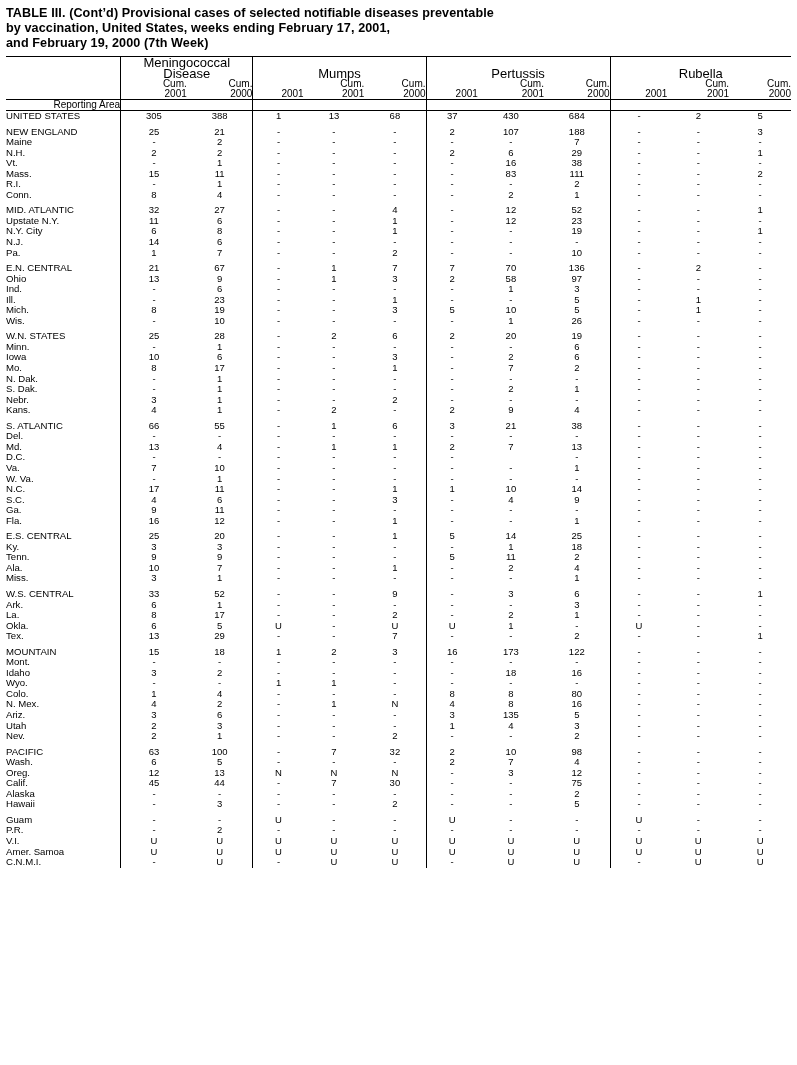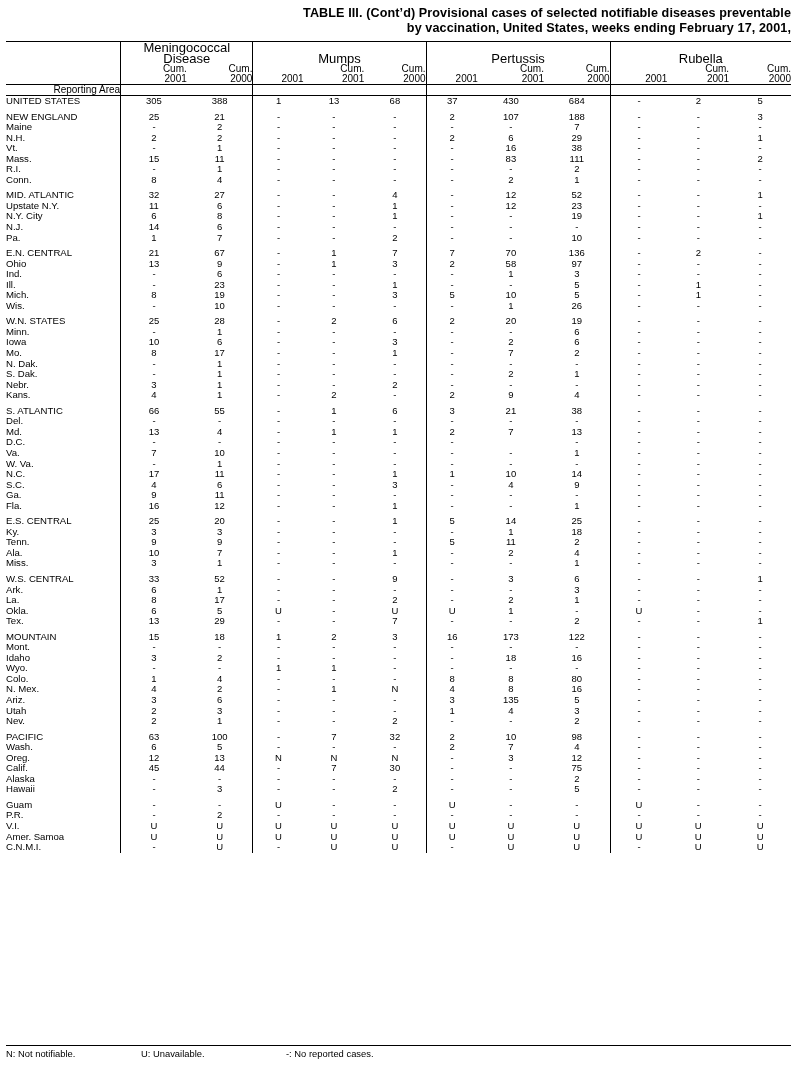--- a/index.html
+++ b/index.html
@@ -16,21 +16,21 @@
   }
   .page {
     position: relative;
     width: 797px;
     height: 1065px;
     box-sizing: border-box;
     padding: 4px 6px 0 6px;
   }
   
   .title {
-    text-align: right;
+    text-align: left;
     font-weight: bold;
     font-size: 12.6px;
     line-height: 15px;
     letter-spacing: 0.1px;
     margin: 2px 0 5px 0;
   }
   .title .l1 { display: block; }
   .title .l2 { display: block; }
   .title .l3 { display: block; }
 
@@ -111,20 +111,21 @@
   }
 </style>
 </head>
 <body>
 
 <div class="page">
 
   <div class="title">
     <span class="l1">TABLE  III. (Cont’d) Provisional cases of selected notifiable diseases preventable</span>
     <span class="l2">by vaccination, United States, weeks ending February 17, 2001,</span>
+    <span class="l3">and February 19, 2000 (7th Week)</span>
   </div>
 
   <table class="tbl">
     <colgroup>
       <col style="width:104px">
       <col style="width:60px">
         <col style="width:60px">
       <col style="width:46px">
         <col style="width:55px">
         <col style="width:56px">
@@ -1271,22 +1272,14 @@
           <td class="num">-</td>
           <td class="num">U</td>
           <td class="num vline-r">U</td>
           <td class="num">-</td>
           <td class="num">U</td>
           <td class="num">U</td>
         </tr>
       </tbody>
   </table>
 
-  <div class="footer">
-    <div class="footer-rule"></div>
-    <div class="footer-row">
-      <span class="f1">N: Not notifiable.</span>
-      <span class="f2">U: Unavailable.</span>
-      <span class="f3">-: No reported cases.</span>
-    </div>
-  </div>
 
 </div>
 
 </body></html>

